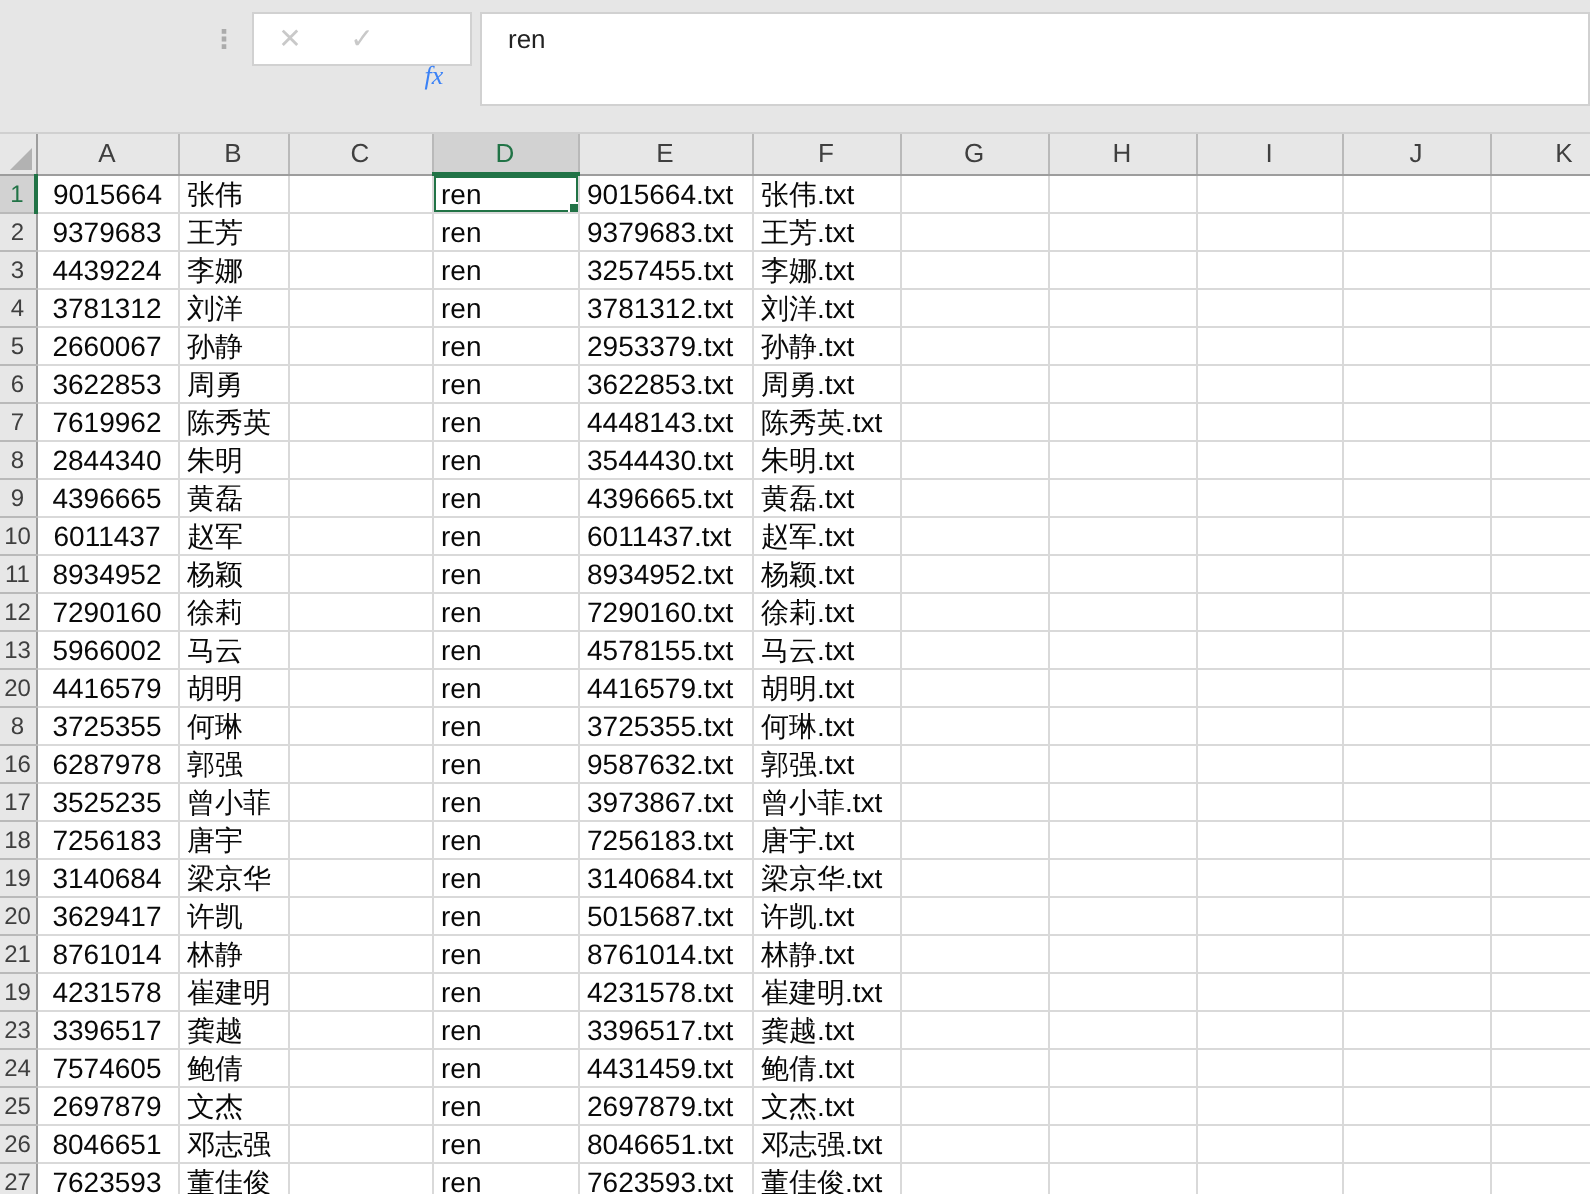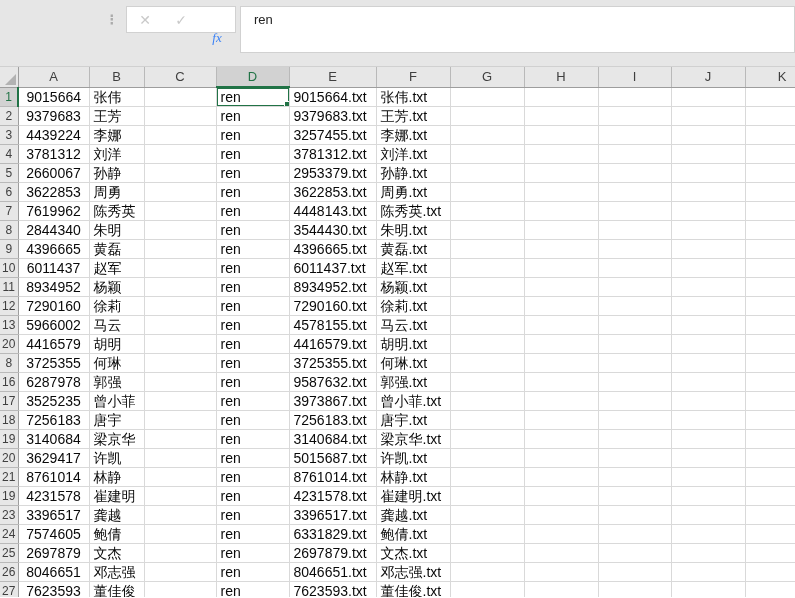--- a/index.html
+++ b/index.html
@@ -424,21 +424,21 @@
           <td></td>
           <td></td>
           <td></td>
         </tr>
         <tr>
           <th>24</th>
           <td class="al-r">7574605</td>
           <td>鲍倩</td>
           <td></td>
           <td>ren</td>
-          <td>6331829.txt</td>
+          <td>4431459.txt</td>
           <td>鲍倩.txt</td>
           <td></td>
           <td></td>
           <td></td>
           <td></td>
           <td></td>
         </tr>
         <tr>
           <th>25</th>
           <td class="al-r">2697879</td>

